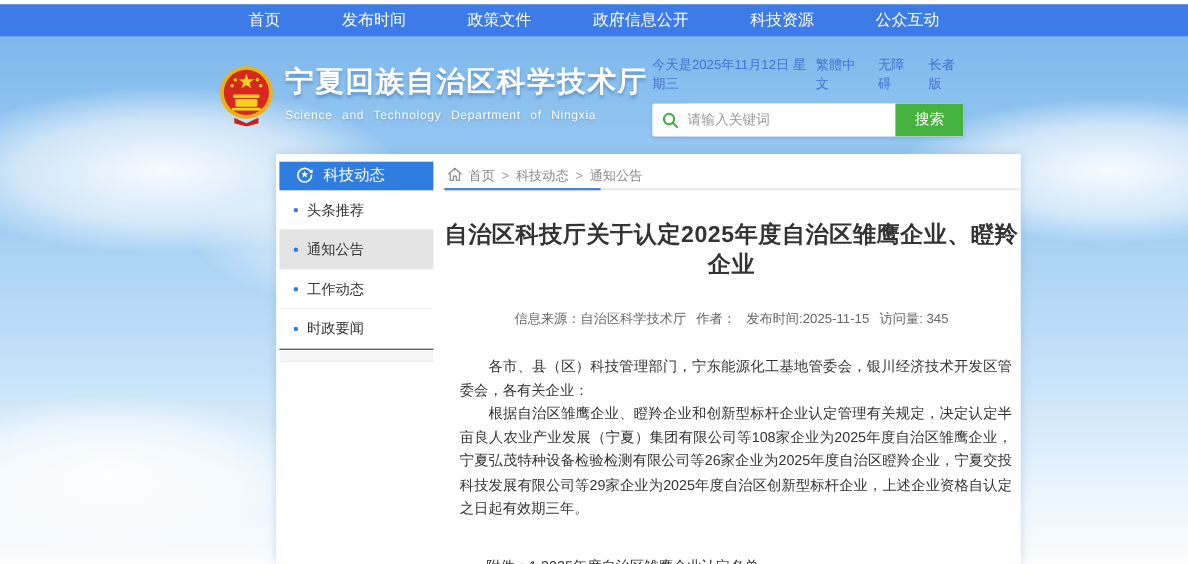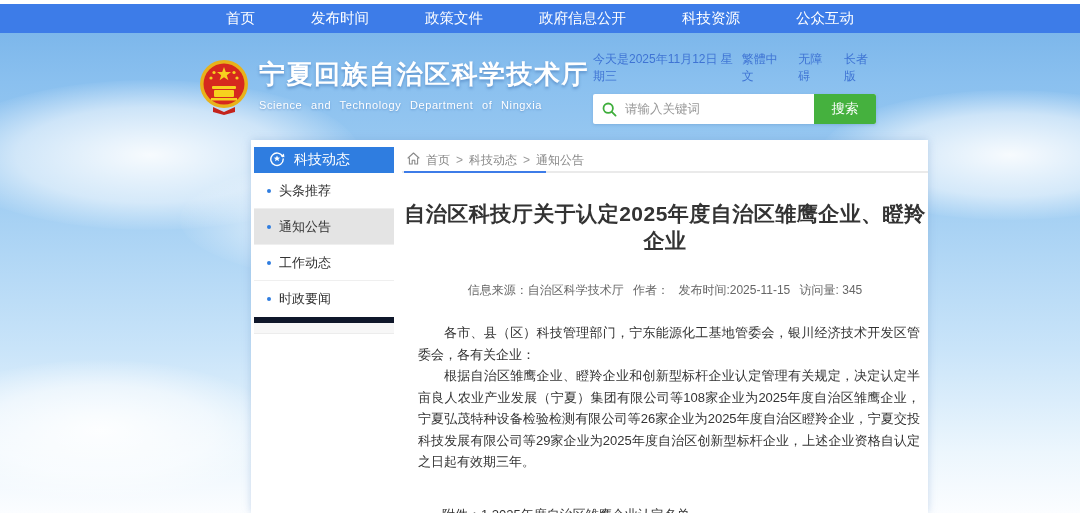--- a/index.html
+++ b/index.html
@@ -33,21 +33,21 @@
   .search-icon-wrap{width:32px;display:flex;align-items:center;justify-content:center;}
   .search-input{flex:1;border:none;outline:none;font-size:12.5px;color:#4d7c0f;font-family:inherit;}
   .search-input::placeholder{color:#999;}
   .search-btn{width:62px;border:none;background:var(--green);color:#fff;font-size:13.5px;cursor:pointer;font-family:inherit;}
   
   .content{position:absolute;left:204px;top:140px;width:677px;height:373px;background:#fff;
     box-shadow:0 0 8px rgba(110,150,200,.35);margin-left:47px;}
   
   .sidebar{position:absolute;left:3px;top:7px;width:140px;}
   .side-head{height:26px;background:var(--panel-blue);color:#fff;font-size:14px;display:flex;align-items:center;gap:9px;padding-left:15px;}
-  .side-menu{border-bottom:6px solid #0f172a;}
+  .side-menu{border-bottom:1px solid #0f172a;}
   .side-item{height:36px;display:flex;align-items:center;padding-left:13px;font-size:13px;color:#333;
     border-bottom:1px solid #efefef;cursor:pointer;}
   .side-item .dot{width:4px;height:4px;border-radius:50%;background:var(--panel-blue);margin-right:8px;flex:0 0 auto;}
   .side-item.active{background:#e4e4e4;}
   .side-foot{height:11px;background:#f7f7f7;border-bottom:1px solid #ececec;}
   
   .main{position:absolute;left:151px;top:0;width:526px;}
   .breadcrumb{display:flex;align-items:center;gap:6px;padding:11px 0 0 5px;font-size:12px;color:#888;height:29px;}
   .bc-link{cursor:pointer;color:#888;}
   .bc-sep{color:#999;}

